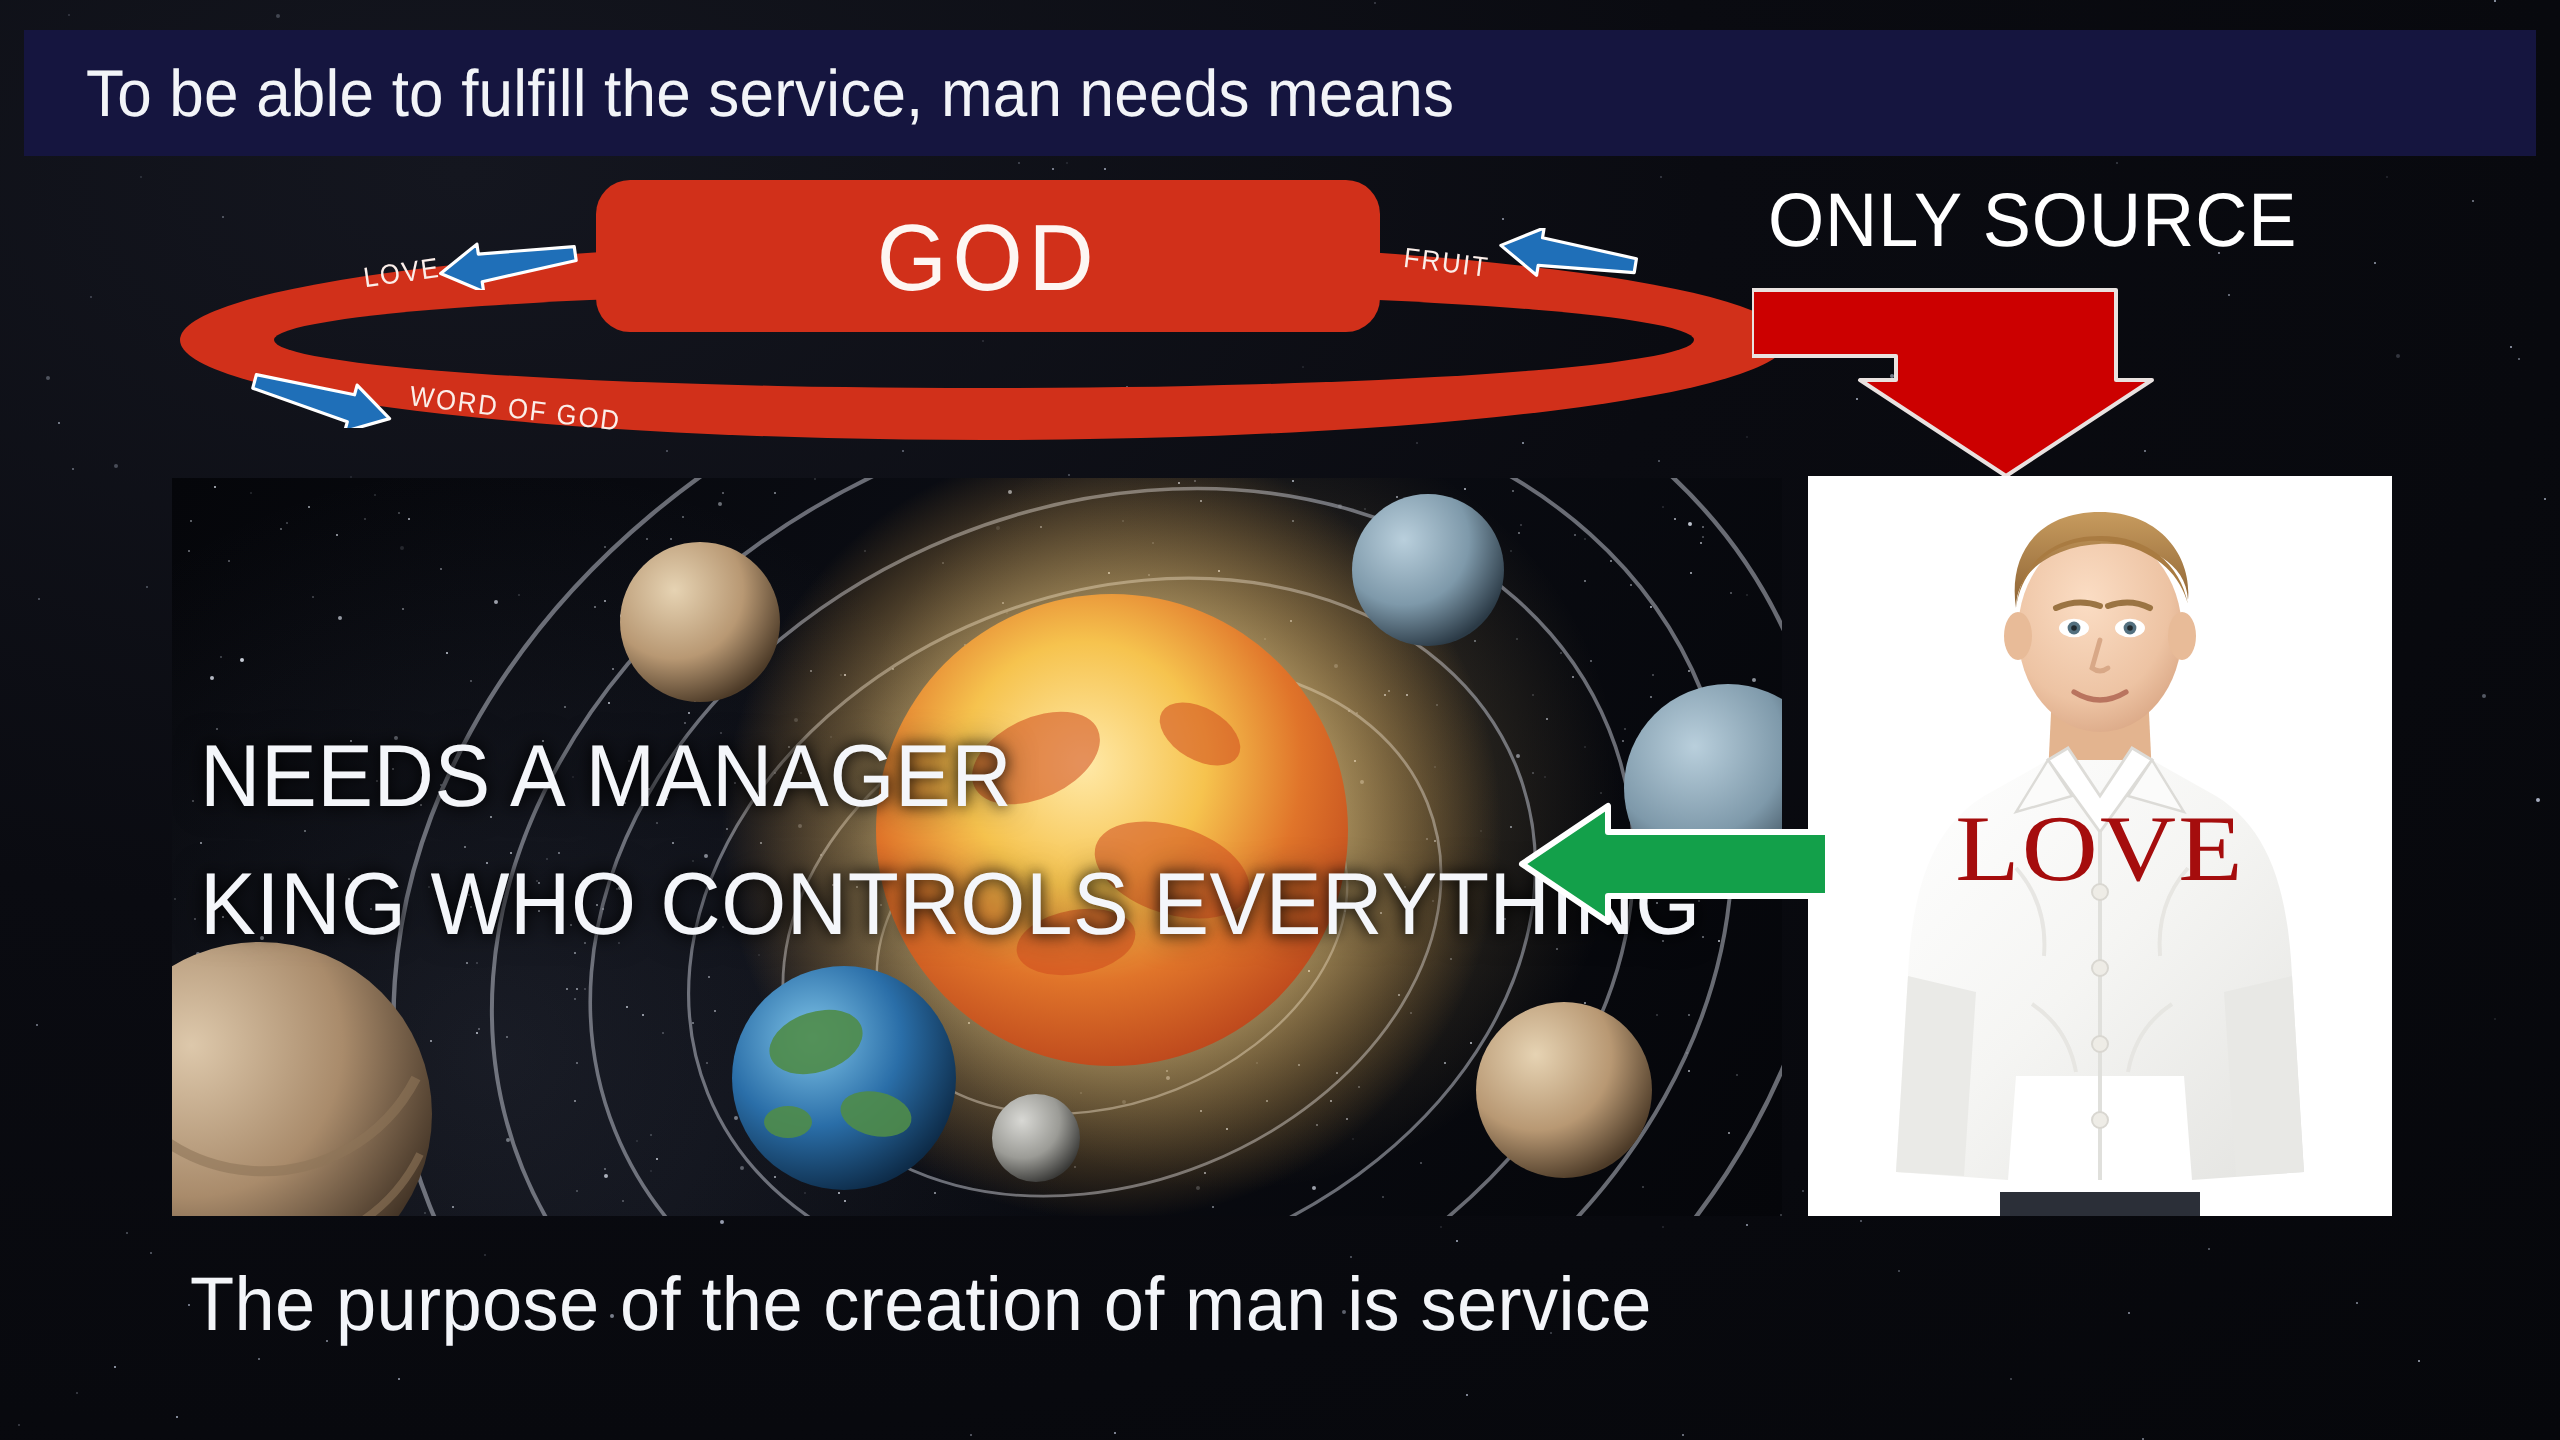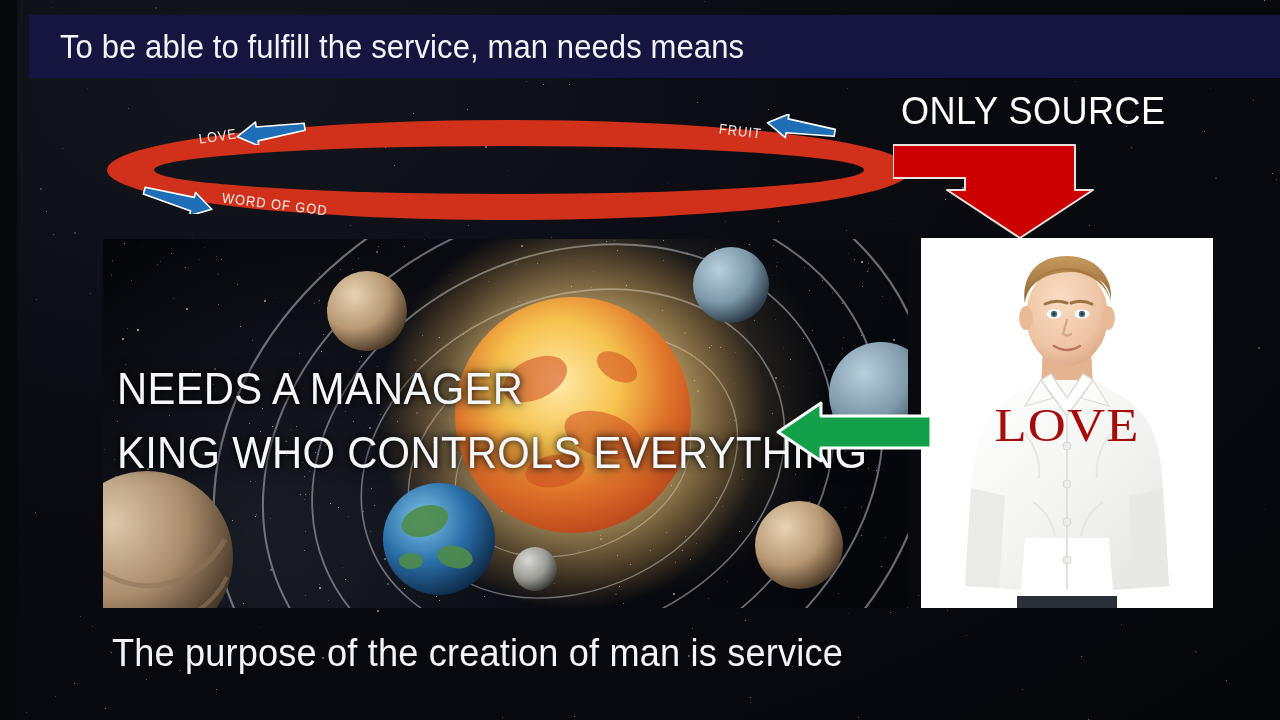--- a/index.html
+++ b/index.html
@@ -10,21 +10,20 @@
     font-family:"Liberation Sans", sans-serif;
   }
 
   
   #slide {
     position:absolute; inset:0;
     background:
       radial-gradient(ellipse at 18% 12%, #14161f 0%, #0a0b11 42%, #06070b 100%),
       #06070b;
     overflow:hidden;
-    margin-left:17px;
   }
   #stars { position:absolute; inset:0; pointer-events:none; }
   #stars i {
     position:absolute; display:block;
     width:1px; height:1px; border-radius:50%;
     background:#c9d2e6;
   }
 
   
   #title-bar {
@@ -337,20 +336,23 @@
       <defs>
         <mask id="ringmask">
           <rect x="0" y="0" width="960" height="165" fill="black"></rect>
           <ellipse cx="492" cy="92" rx="402" ry="50" fill="white"></ellipse>
           <ellipse cx="492" cy="92" rx="355" ry="24" fill="black"></ellipse>
         </mask>
       </defs>
       <rect x="0" y="0" width="960" height="165" fill="#d1301a" mask="url(#ringmask)"></rect>
     </svg>
 
+    <div id="god-box">
+      <span id="god-label">GOD</span>
+    </div>
 
     <div class="ring-label" id="label-love">LOVE</div>
     <div class="ring-label" id="label-fruit">FRUIT</div>
     <div class="ring-label" id="label-word">WORD OF GOD</div>
 
     <svg class="arrow-svg" id="arrow-love" width="72" height="26" viewBox="0 0 72 26">
       <g transform="rotate(-8 36 13)">
         <path d="M22,6 L22,1 L2,13 L22,25 L22,20 L70,16 L70,9 Z" fill="#1f6fb8" stroke="#ffffff" stroke-width="1.6" stroke-linejoin="round"></path>
       </g>
     </svg>

